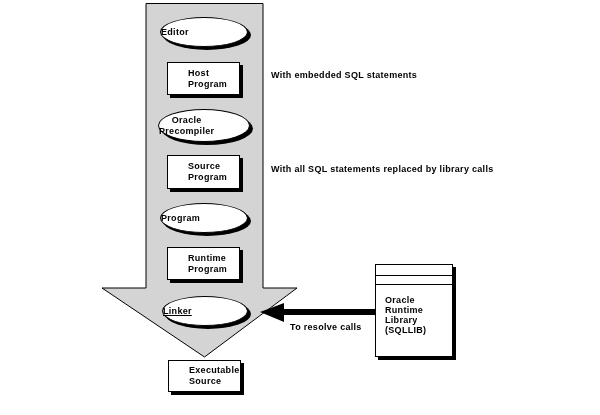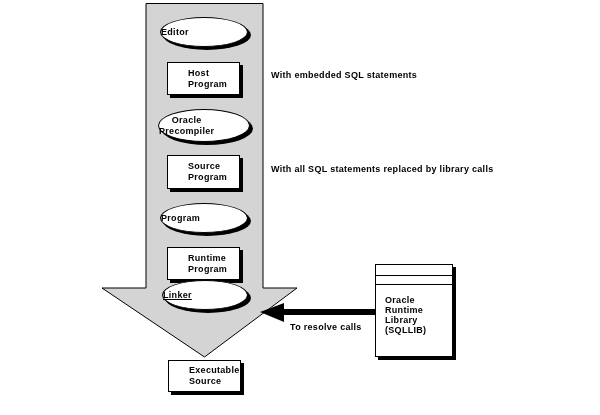--- a/index.html
+++ b/index.html
@@ -43,21 +43,21 @@
     padding-left: 20px;
     text-align: left;
   }
   
   #node-editor              { left:160px; top:17px;  width:88px; height:30px; }
   #node-host-program        { left:167px; top:62px;  width:73px; height:33px; }
   #node-oracle-precompiler  { left:158px; top:109px; width:92px; height:33px; }
   #node-source-program      { left:167px; top:155px; width:73px; height:34px; }
   #node-compiler            { left:160px; top:203px; width:88px; height:30px; }
   #node-object-program      { left:167px; top:247px; width:73px; height:33px; }
-  #node-linker              { left:162px; top:280px; width:86px; height:30px;text-decoration:underline; }
+  #node-linker              { left:162px; top:296px; width:86px; height:30px;text-decoration:underline; }
   #node-executable-program  { left:168px; top:360px; width:73px; height:32px; }
 
   .annotation {
     position: absolute;
     z-index: 2;
     font-size: 9px;
     font-weight: bold;
     letter-spacing: 0.3px;
     line-height: 11px;
     white-space: nowrap;

